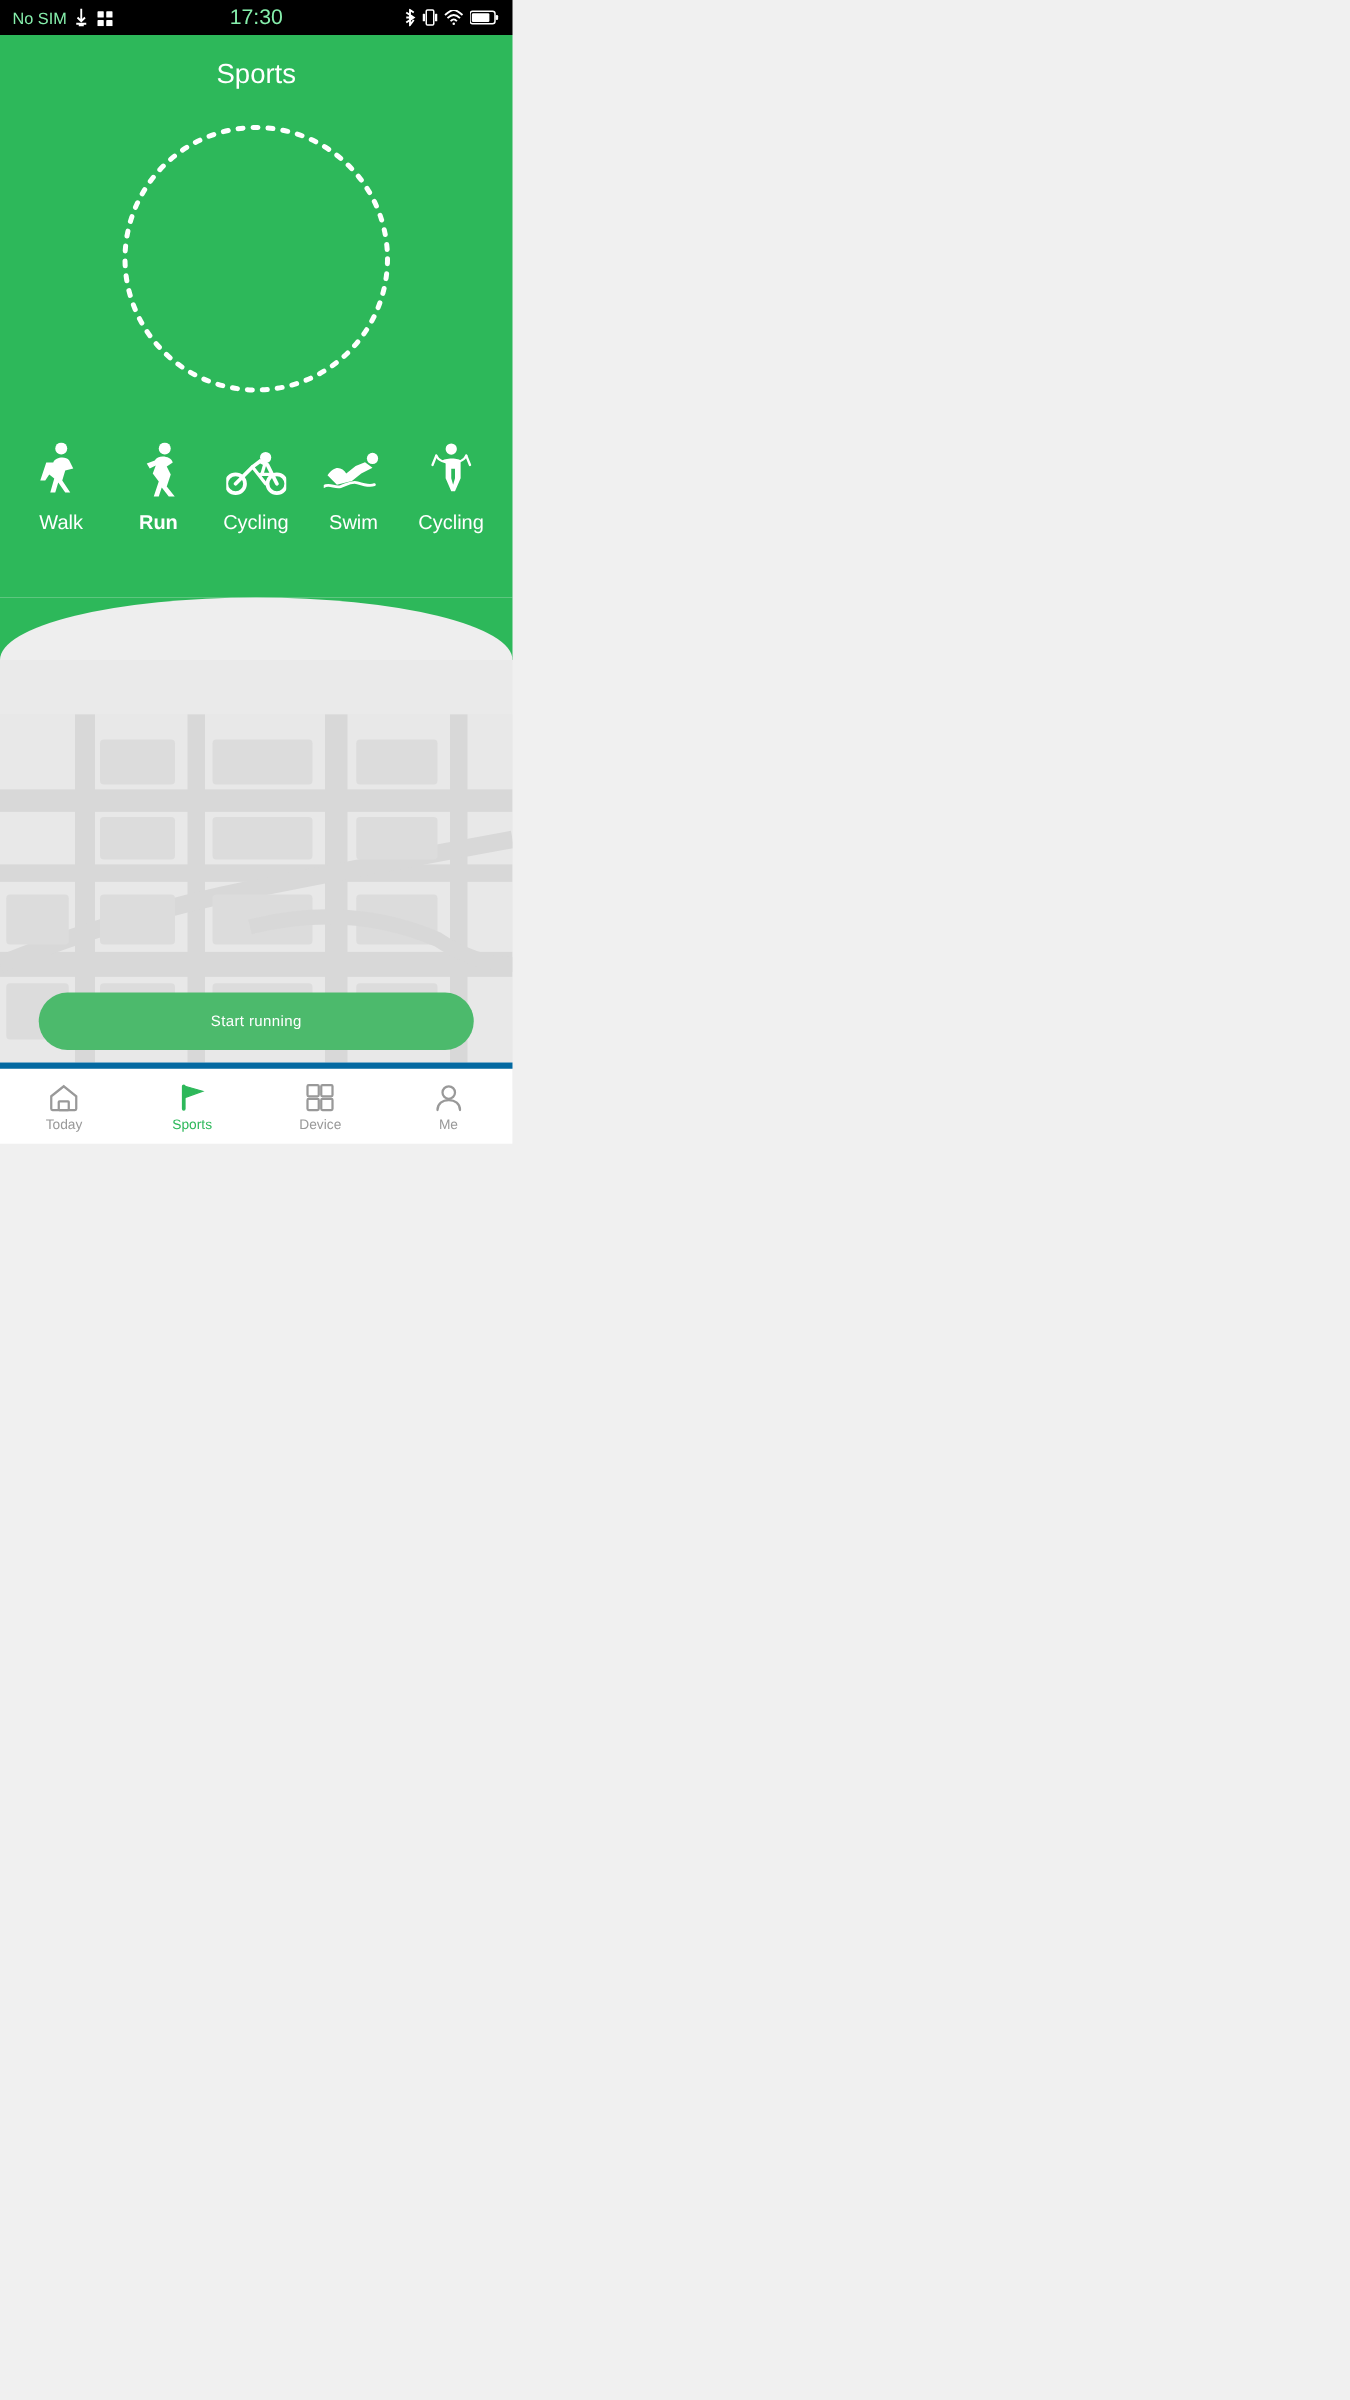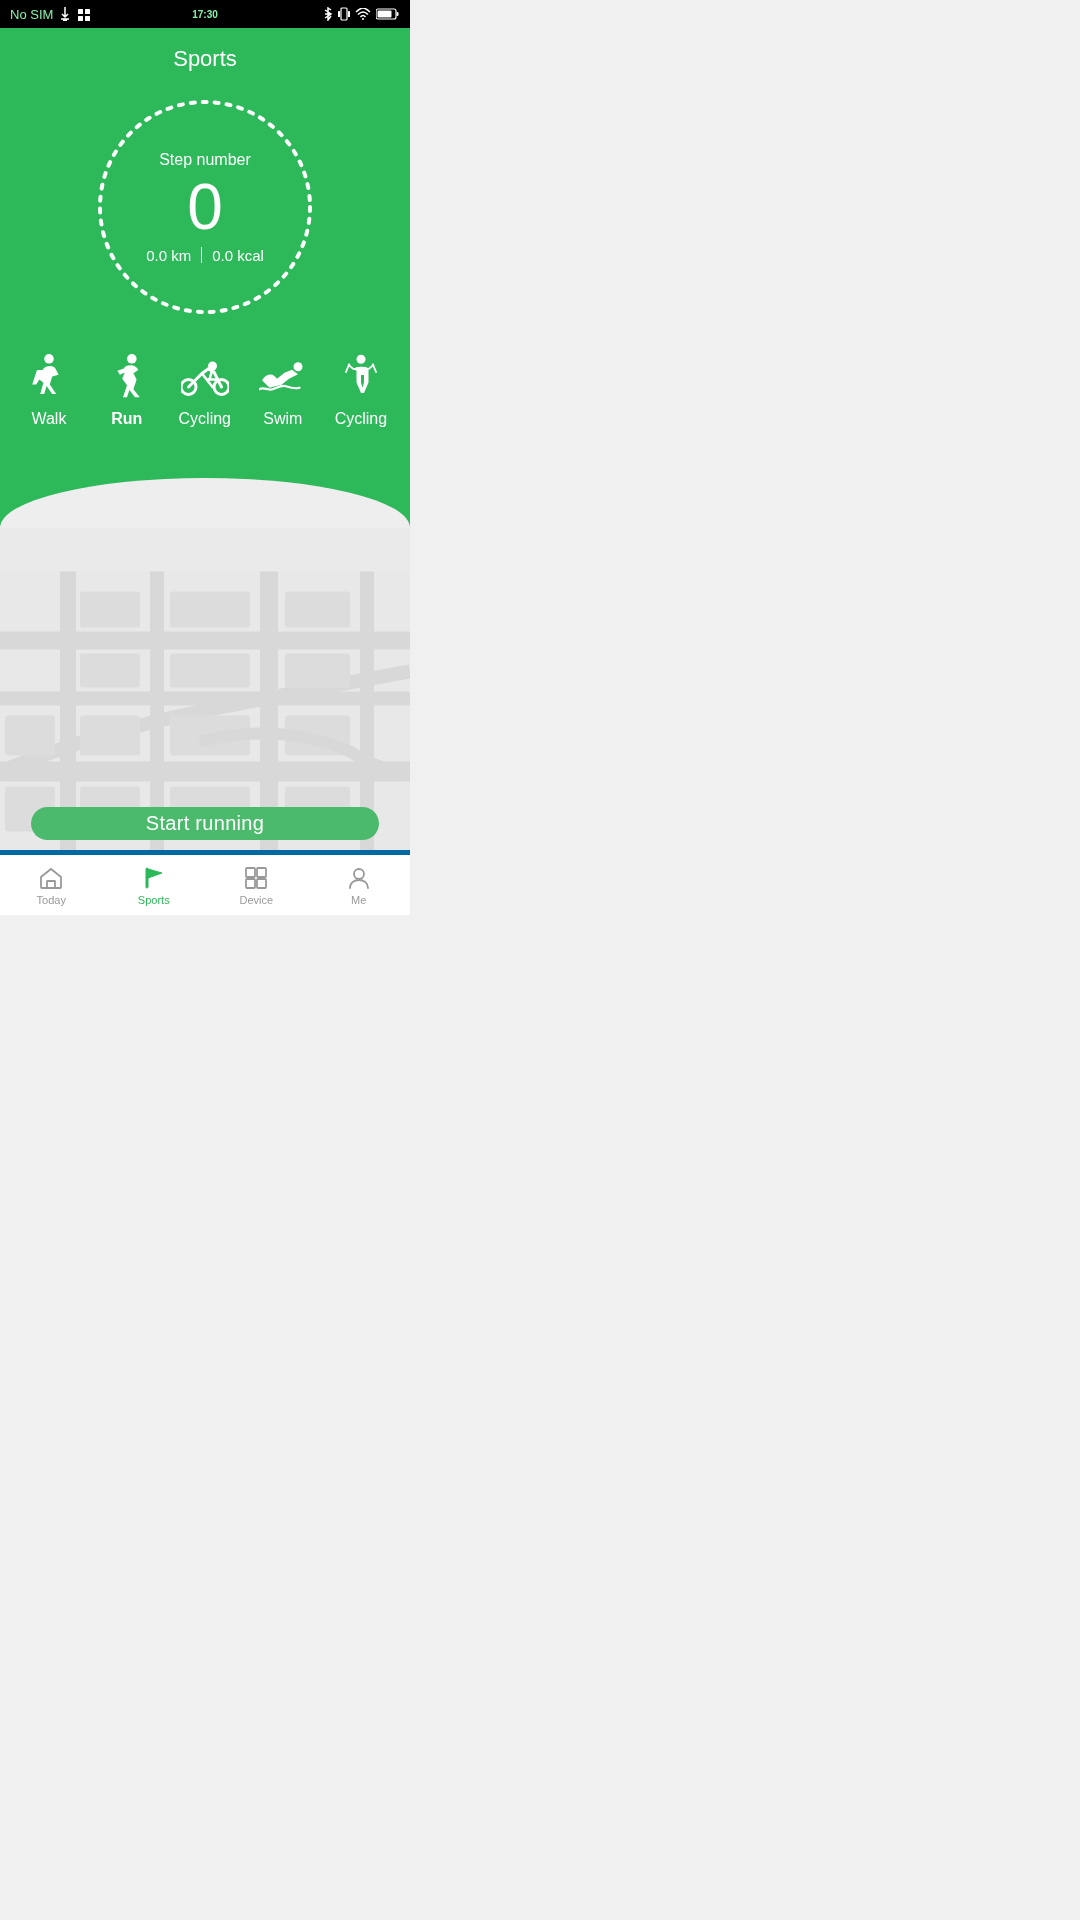--- a/index.html
+++ b/index.html
@@ -23,21 +23,21 @@
       align-items: center;
       justify-content: space-between;
       padding: 0 10px;
       color: #86efac;
       font-size: 13px;
       font-weight: 500;
       position: relative;
       z-index: 10;
     }
     .status-left { display: flex; align-items: center; gap: 6px; }
-    .status-center { position: absolute; left: 50%; transform: translateX(-50%); font-size: 10px; font-weight: 700; }
+    .status-center { position: absolute; left: 50%; transform: translateX(-50%); font-size: 17px; font-weight: 400; }
     .status-right { display: flex; align-items: center; gap: 5px; font-size: 11px; }
 
     
     .green-section {
       background: #2db85a;
       width: 100%;
       position: relative;
       padding-bottom: 30px;
     }
 
@@ -175,25 +175,25 @@
       left: 0;
       right: 0;
       display: flex;
       justify-content: center;
       z-index: 5;
     }
 
     .start-button {
       background: #4cba6c;
       color: white;
-      font-size: 20px;
+      font-size: 12px;
       font-weight: 400;
       border: none;
       border-radius: 30px;
-      padding: 5px 0;
+      padding: 16px 0;
       width: 85%;
       cursor: pointer;
       letter-spacing: 0.3px;
     }
 
     
     .bottom-nav {
       position: absolute;
       bottom: 0;
       left: 0;
@@ -313,29 +313,20 @@
 
   <div class="green-section">
     <div class="page-title">Sports</div>
 
     <div class="circle-container">
       <div class="dotted-circle">
 
         <svg viewBox="0 0 230 230">
           <circle cx="115" cy="115" r="105" fill="none" stroke="white" stroke-width="4" stroke-dasharray="4 8" stroke-linecap="round"></circle>
         </svg>
-        <div class="circle-content">
-          <div class="step-label">Step number</div>
-          <div class="step-count">0</div>
-          <div class="stats-row">
-            <span>0.0 km</span>
-            <span class="stats-divider"></span>
-            <span>0.0 kcal</span>
-          </div>
-        </div>
       </div>
     </div>
 
     <div class="activity-row">
 
       <div class="activity-item">
         <div class="activity-icon">
           <svg viewBox="0 0 48 60" fill="white" xmlns="http://www.w3.org/2000/svg">
             <circle cx="24" cy="6" r="6"></circle>
             <path d="M16 20c2-5 12-7 16-2l4 8-8 2-3 10 8 12h-5l-7-10-3 10h-5l4-14-5-4-4 6h-5l6-18z"></path>

